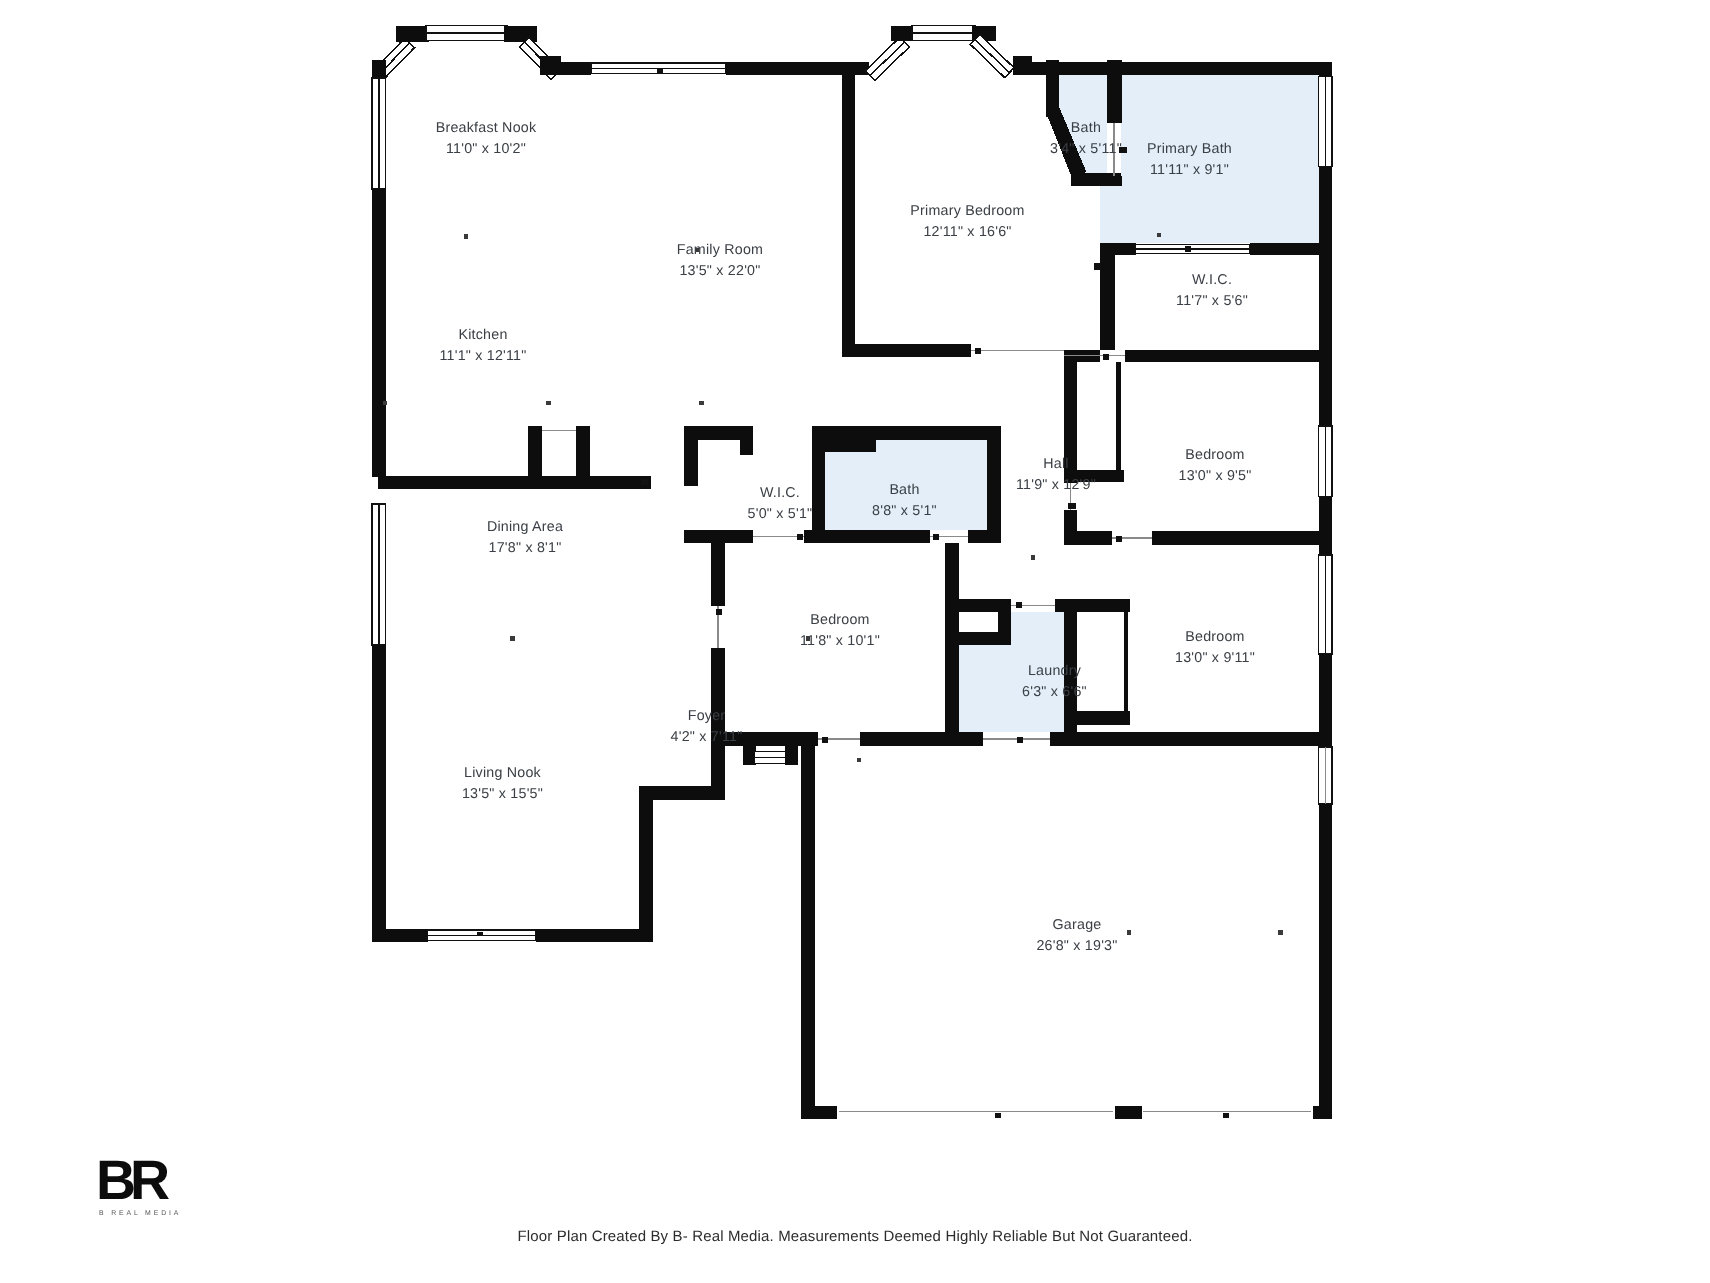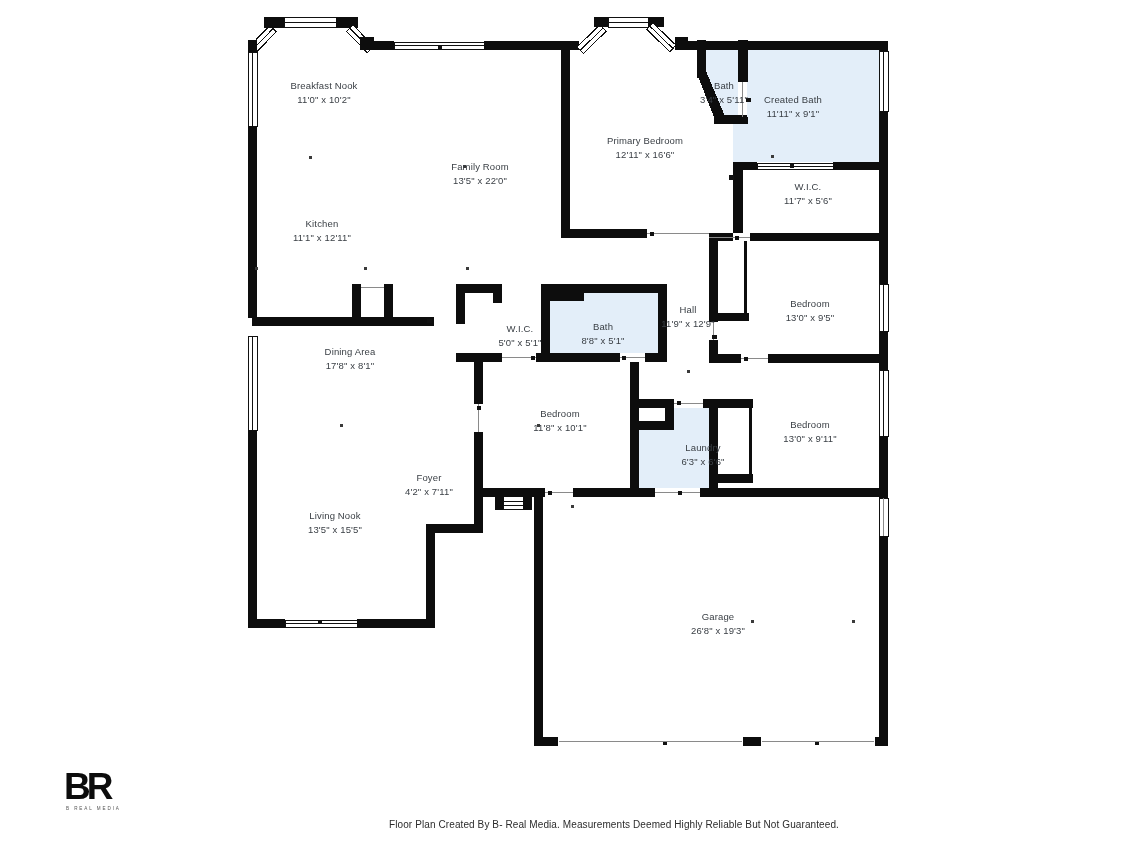--- a/index.html
+++ b/index.html
@@ -4,21 +4,21 @@
 <style>
   html,body{margin:0;padding:0;background:#ffffff;}
   #stage{position:relative;width:1140px;height:855px;background:#fff;overflow:hidden;
          font-family:"Liberation Sans","DejaVu Sans",sans-serif;}
   #plan-svg{position:absolute;left:0;top:0;}
   .room-label{position:absolute;transform:translateX(-50%);text-align:center;
               color:#3b4046;font-size:9.5px;line-height:13.5px;letter-spacing:.15px;white-space:nowrap;}
   .room-label .nm{display:block;}
   .room-label .dm{display:block;}
   #footer-note{position:absolute;left:570px;top:819px;transform:translateX(-50%);
-               font-size:10px;color:#2c2c2c;letter-spacing:.1px;white-space:nowrap;margin-left:44px;}
+               font-size:10px;color:#2c2c2c;letter-spacing:.1px;white-space:nowrap;}
   #logo{position:absolute;left:36px;top:770px;width:70px;margin-left:28px;}
   #logo .mark{font-size:37px;font-weight:900;letter-spacing:-4px;color:#0c0c0c;line-height:34px;}
   #logo .sub{font-size:4.6px;letter-spacing:1.9px;color:#555;margin-top:2px;margin-left:2px;}
   .wall{fill:#0d0d0d;}
   .winr{fill:#ffffff;stroke:#111;stroke-width:1;}
   .wline{stroke:#111;stroke-width:1;}
   .oline{stroke:#8a8a8a;stroke-width:1;}
   .blue{fill:#e3eef9;}
   .tick{fill:#111;}
 </style>
@@ -248,32 +248,32 @@
     </div>
   <div class="room-label" style="left:645px;top:134px">
       <span class="nm">Primary Bedroom</span>
       <span class="dm">12'11" x 16'6"</span>
     </div>
   <div class="room-label" style="left:724px;top:79px">
       <span class="nm">Bath</span>
       <span class="dm">3'4" x 5'11"</span>
     </div>
   <div class="room-label" style="left:793px;top:93px">
-      <span class="nm">Created Bath</span>
+      <span class="nm">Primary Bath</span>
       <span class="dm">11'11" x 9'1"</span>
     </div>
   <div class="room-label" style="left:808px;top:180px">
       <span class="nm">W.I.C.</span>
       <span class="dm">11'7" x 5'6"</span>
     </div>
   <div class="room-label" style="left:810px;top:297px">
       <span class="nm">Bedroom</span>
       <span class="dm">13'0" x 9'5"</span>
     </div>
-  <div class="room-label" style="left:688px;top:303px">
+  <div class="room-label" style="left:704px;top:303px">
       <span class="nm">Hall</span>
       <span class="dm">11'9" x 12'9"</span>
     </div>
   <div class="room-label" style="left:520px;top:322px">
       <span class="nm">W.I.C.</span>
       <span class="dm">5'0" x 5'1"</span>
     </div>
   <div class="room-label" style="left:603px;top:320px">
       <span class="nm">Bath</span>
       <span class="dm">8'8" x 5'1"</span>
@@ -287,21 +287,21 @@
       <span class="dm">11'8" x 10'1"</span>
     </div>
   <div class="room-label" style="left:703px;top:441px">
       <span class="nm">Laundry</span>
       <span class="dm">6'3" x 6'6"</span>
     </div>
   <div class="room-label" style="left:810px;top:418px">
       <span class="nm">Bedroom</span>
       <span class="dm">13'0" x 9'11"</span>
     </div>
-  <div class="room-label" style="left:429px;top:471px">
+  <div class="room-label" style="left:471px;top:471px">
       <span class="nm">Foyer</span>
       <span class="dm">4'2" x 7'11"</span>
     </div>
   <div class="room-label" style="left:335px;top:509px">
       <span class="nm">Living Nook</span>
       <span class="dm">13'5" x 15'5"</span>
     </div>
   <div class="room-label" style="left:718px;top:610px">
       <span class="nm">Garage</span>
       <span class="dm">26'8" x 19'3"</span>

